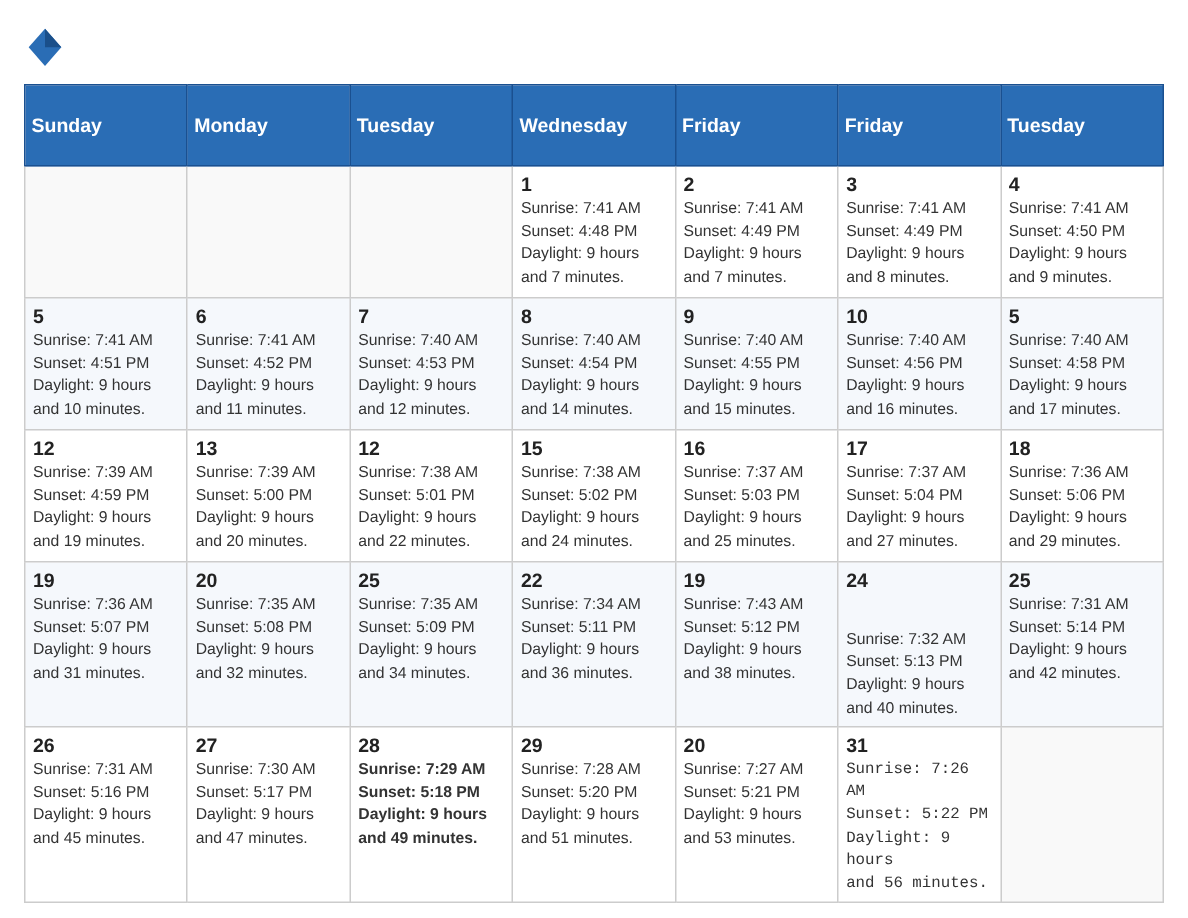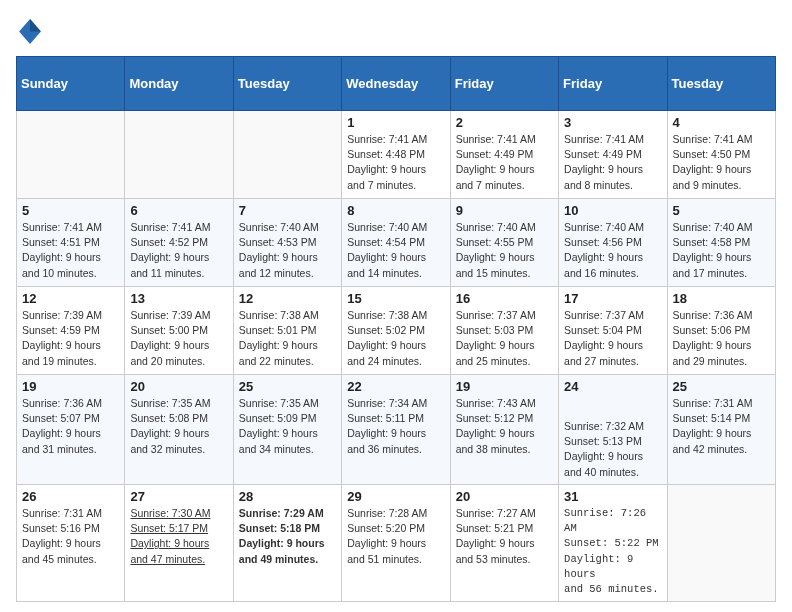--- a/index.html
+++ b/index.html
@@ -313,21 +313,21 @@
       <tr>
         <td>
           <span class="day-number">26</span>
           <div class="day-info" style="white-space: pre-line;">Sunrise: 7:31 AM
 Sunset: 5:16 PM
 Daylight: 9 hours
 and 45 minutes.</div>
         </td>
         <td>
           <span class="day-number">27</span>
-          <div class="day-info" style="white-space: pre-line; text-decoration: underline;">Sunrise: 7:30 AM
+          <div class="day-info" style="white-space: pre-line;">Sunrise: 7:30 AM
 Sunset: 5:17 PM
 Daylight: 9 hours
 and 47 minutes.</div>
         </td>
         <td>
           <span class="day-number">28</span>
           <div class="day-info" style="white-space: pre-line; font-weight: bold;">Sunrise: 7:29 AM
 Sunset: 5:18 PM
 Daylight: 9 hours
 and 49 minutes.</div>

